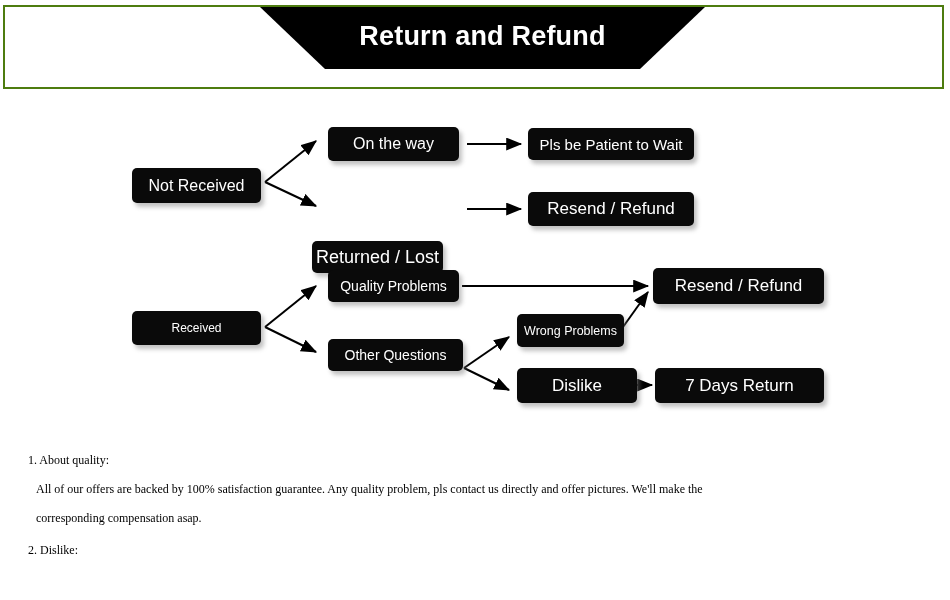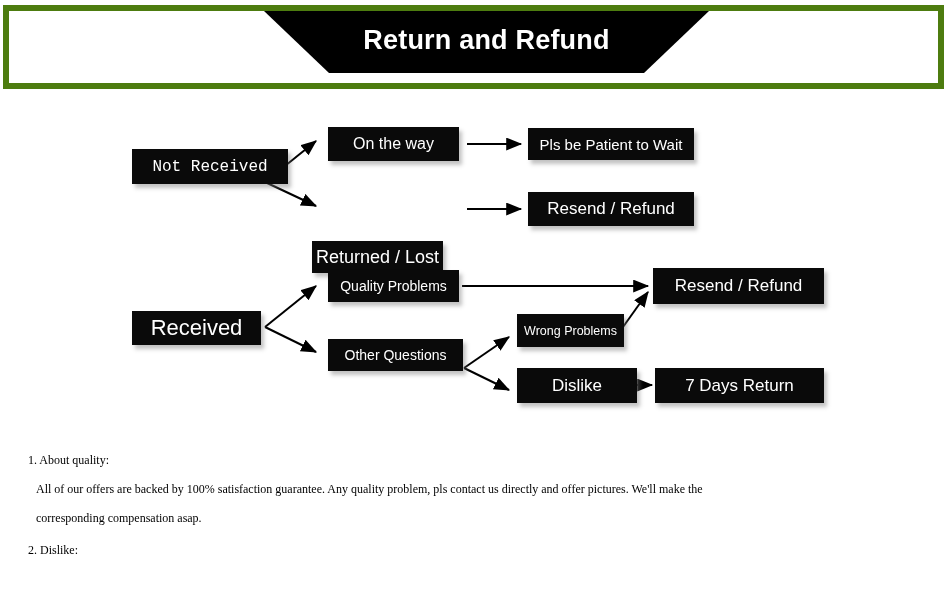--- a/index.html
+++ b/index.html
@@ -16,21 +16,21 @@
     font-family: "Liberation Sans", sans-serif;
   }
 
   
   #header-frame {
     position: absolute;
     left: 3px;
     top: 5px;
     width: 941px;
     height: 84px;
-    border: 6px solid #4d7c0f;
+    border: 2px solid #4d7c0f;
     box-sizing: border-box;
     background: #ffffff;
   }
   #header-banner {
     position: absolute;
     left: 255px;
     top: 0px;
     width: 445px;
     height: 62px;
     background: #000000;
@@ -50,21 +50,21 @@
     font-weight: bold;
     letter-spacing: 0.2px;
     white-space: nowrap;
   }
 
   
   .node {
     position: absolute;
     background: #0a0a0a;
     color: #ffffff;
-    border-radius: 0;
+    border-radius: 5px;
     display: flex;
     align-items: center;
     justify-content: center;
     text-align: center;
     box-shadow: 3px 4px 4px rgba(120,120,120,0.45);
     white-space: nowrap;
     box-sizing: border-box;
     padding: 0 6px;
   }
 
@@ -140,31 +140,31 @@
       <line x1="464" y1="368" x2="509" y2="390" stroke="#000000" stroke-width="2" marker-end="url(#ah)"></line>
     </g>
     <g>
       <line x1="613" y1="341" x2="648" y2="292" stroke="#000000" stroke-width="2" marker-end="url(#ah)"></line>
     </g>
     <g>
       <line x1="625" y1="385" x2="652" y2="385" stroke="#000000" stroke-width="2" marker-end="url(#ah)"></line>
     </g>
   </svg>
 
-  <div class="node" style="left:132px; top:149px; width:156px; height:35px; font-size:16px;font-family:Liberation Mono, monospace;">Not Received</div>
+  <div class="node" style="left:132px; top:168px; width:129px; height:35px; font-size:16px;">Not Received</div>
 
   <div class="node" style="left:328px; top:127px; width:131px; height:34px; font-size:16px;">On the way</div>
 
   <div class="node" style="left:312px; top:193px; width:131px; height:32px; font-size:18px;margin-top:48px;">Returned / Lost</div>
 
   <div class="node" style="left:528px; top:128px; width:166px; height:32px; font-size:15px;">Pls be Patient to Wait</div>
 
   <div class="node" style="left:528px; top:192px; width:166px; height:34px; font-size:17px;">Resend / Refund</div>
 
-  <div class="node" style="left:132px; top:311px; width:129px; height:34px; font-size:22px;">Received</div>
+  <div class="node" style="left:132px; top:311px; width:129px; height:34px; font-size:12px;">Received</div>
 
   <div class="node" style="left:328px; top:270px; width:131px; height:32px; font-size:14px;">Quality Problems</div>
 
   <div class="node" style="left:328px; top:339px; width:135px; height:32px; font-size:14px;">Other Questions</div>
 
   <div class="node" style="left:653px; top:268px; width:171px; height:36px; font-size:17px;">Resend / Refund</div>
 
   <div class="node" style="left:517px; top:314px; width:107px; height:33px; font-size:12.5px;">Wrong Problems</div>
 
   <div class="node" style="left:517px; top:368px; width:120px; height:35px; font-size:17px;">Dislike</div>

